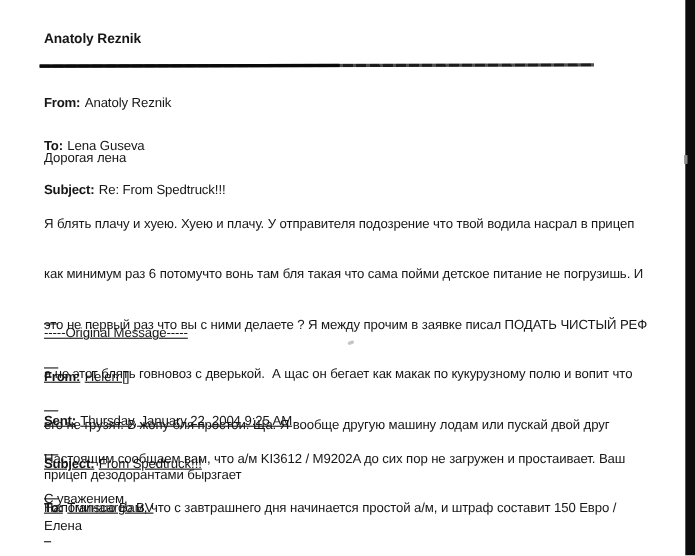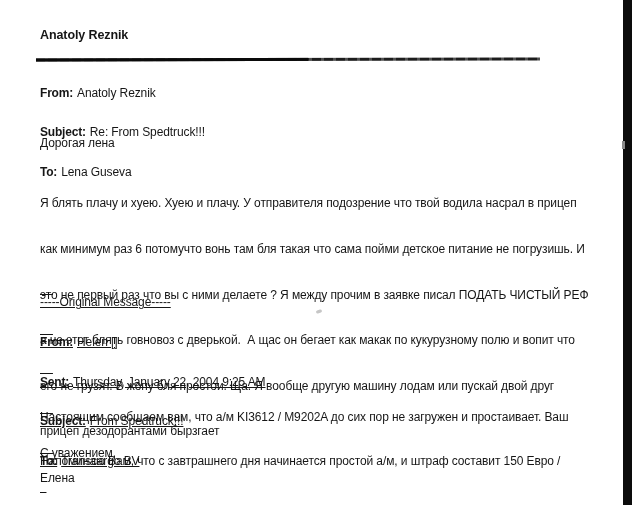--- a/index.html
+++ b/index.html
@@ -78,22 +78,22 @@
 <body>
 
 <div class="doc">
 
   <div class="abs title">Anatoly Reznik</div>
 
   <div class="rule"></div>
 
   <div class="abs hdr hdr1">
     <div><b>From:</b><span>Anatoly Reznik</span></div>
+    <div><b>To:</b><span>Lena Guseva</span></div>
     <div><b>Subject:</b><span>Re: From Spedtruck!!!</span></div>
-    <div><b>To:</b><span>Lena Guseva</span></div>
   </div>
 
   <div class="abs greet1">Дорогая лена</div>
 
   <div class="abs para1">
     <div>Я блять плачу и хуею. Хуею и плачу. У отправителя подозрение что твой водила насрал в прицеп</div>
     <div>как минимум раз 6 потомучто вонь там бля такая что сама пойми детское питание не погрузишь. И</div>
     <div>это не первый раз что вы с ними делаете ? Я между прочим в заявке писал ПОДАТЬ ЧИСТЫЙ РЕФ</div>
     <div>а не этот блять говновоз с дверькой.  А щас он бегает как макак по кукурузному полю и вопит что</div>
     <div>его не грузят. В жопу бля простои. Ща. Я вообще другую машину лодам или пускай двой друг</div>

